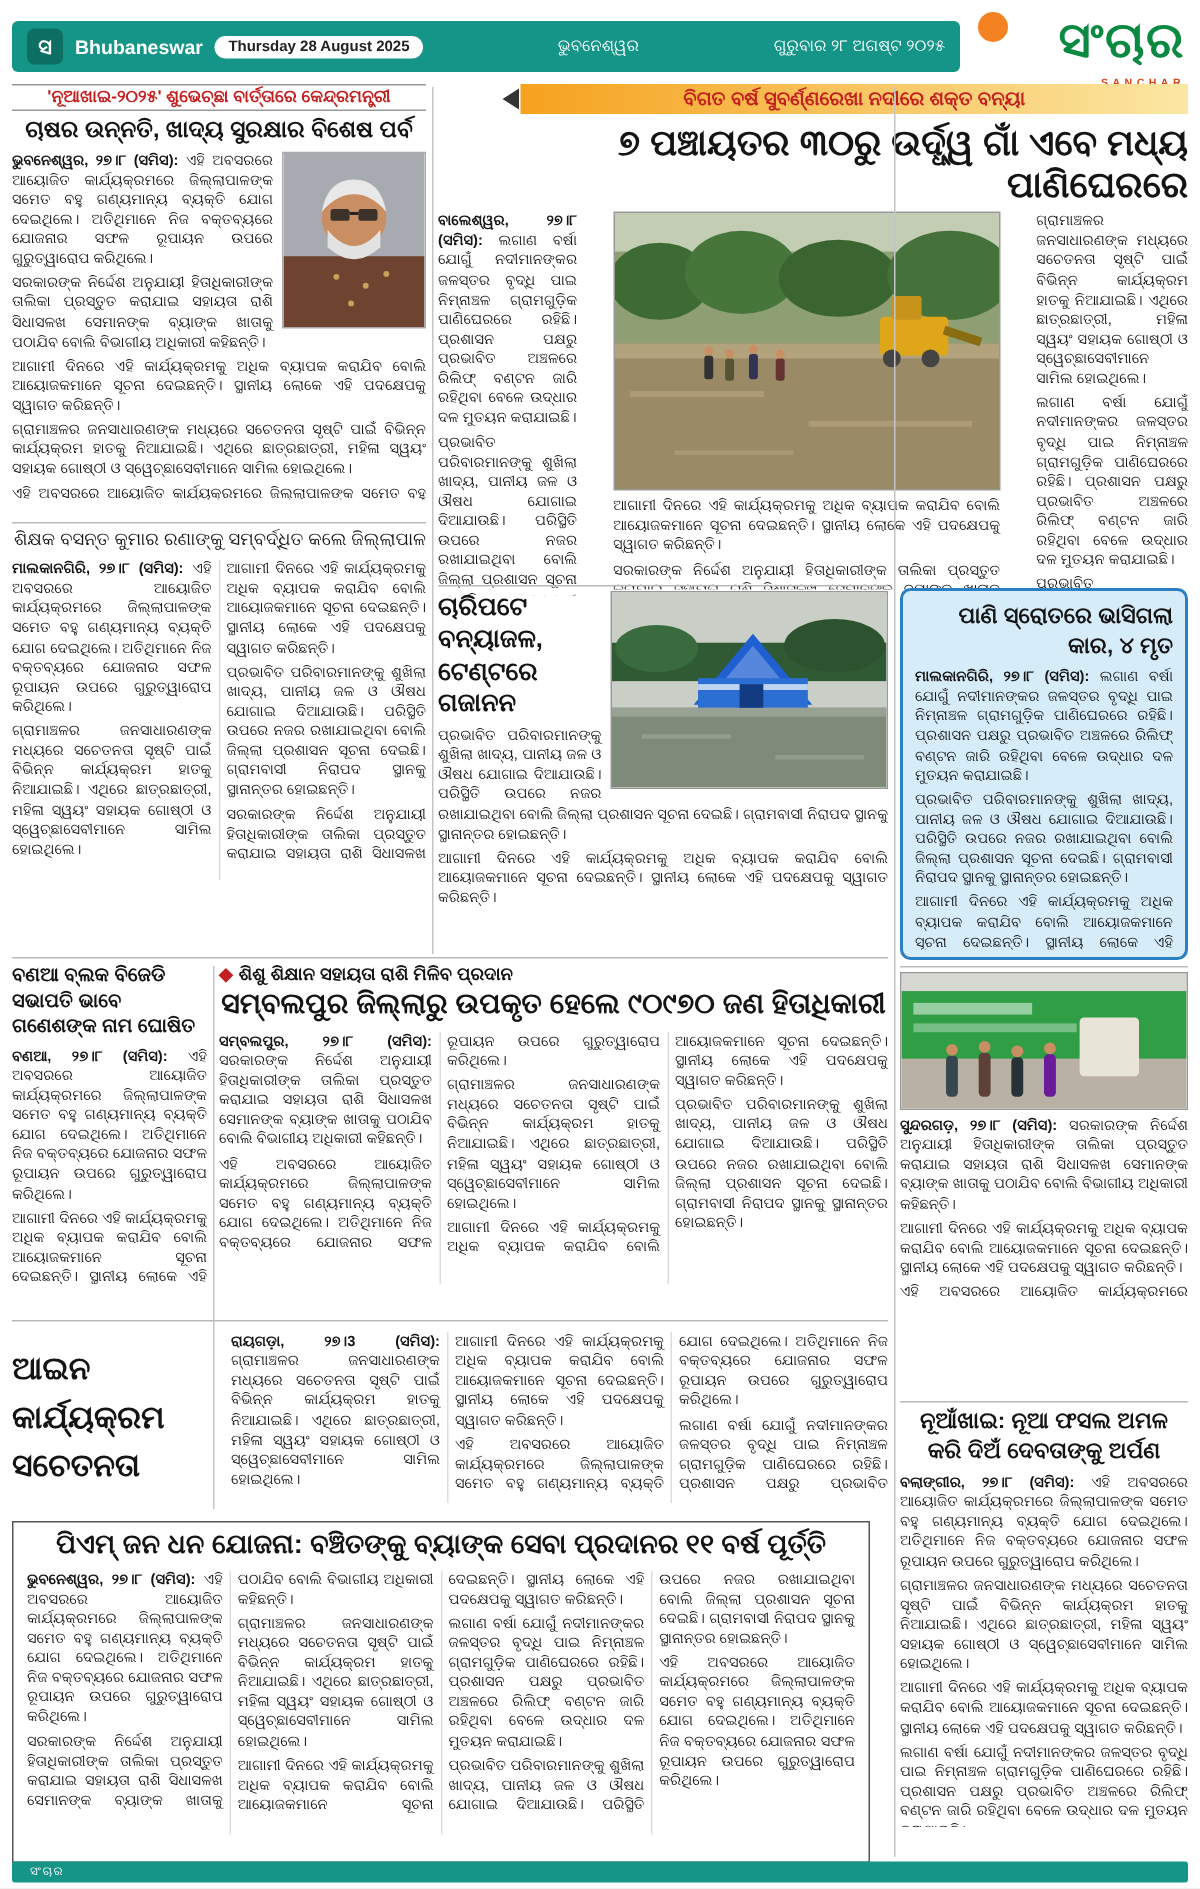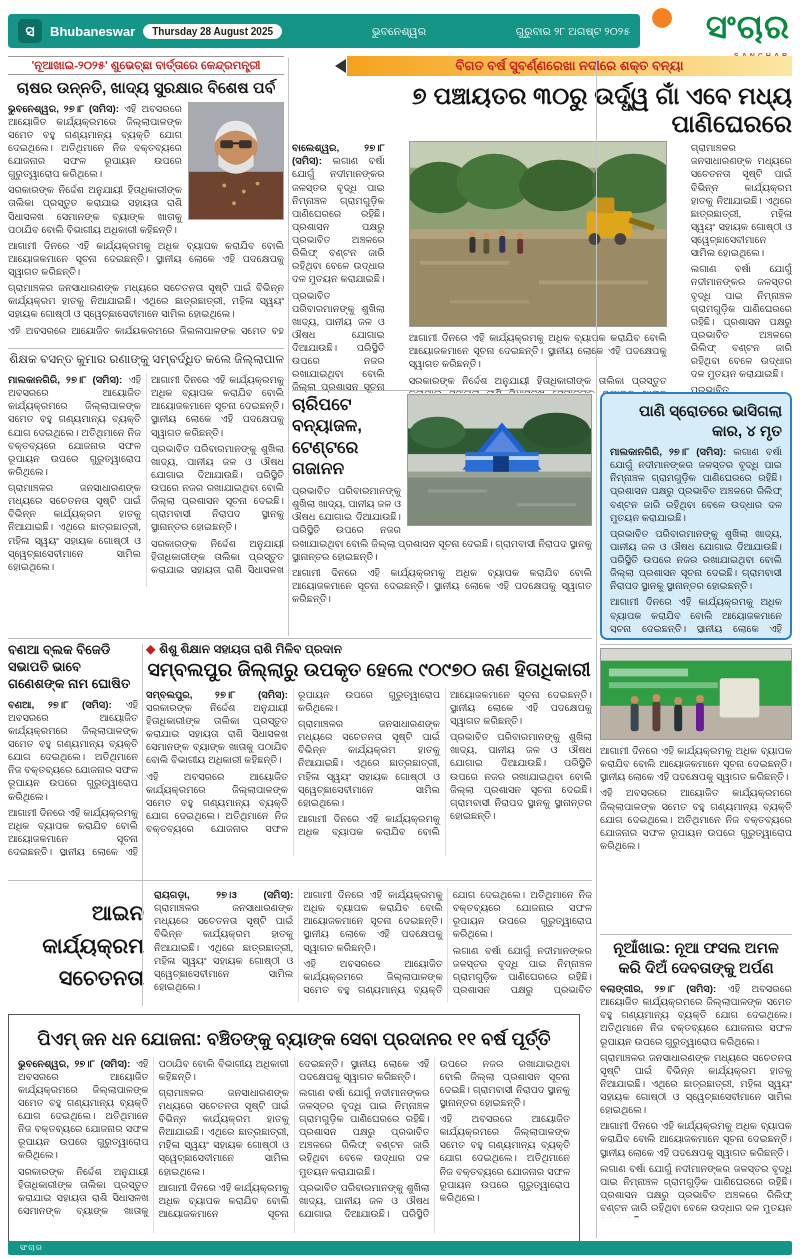--- a/index.html
+++ b/index.html
@@ -88,25 +88,25 @@
   .g-body{height:168px}
 
   
   .art-h{left:8px;top:642px;width:130px;height:236px}
   .hd-h{font-size:13px;font-weight:bold;line-height:1.3;margin-bottom:5px}
   .h-body{height:158px;overflow:hidden}
 
   
   .art-i{left:8px;top:884px;width:584px;height:124px}
   .i-display{position:absolute;left:0;top:0;width:136px;height:124px;display:flex;flex-direction:column;
-             justify-content:center;text-align:right;font-weight:bold;font-size:21px;line-height:1.55}
+             justify-content:center;text-align:left;font-weight:bold;font-size:21px;line-height:1.55}
   .i-body{position:absolute;left:146px;top:4px;width:438px;height:114px}
 
   
-  .art-j{left:8px;top:1014px;width:572px;height:228px;border:1.5px solid #555;padding:14px 9px}
+  .art-j{left:8px;top:1014px;width:572px;height:228px;border:1.5px solid #555;padding:4px 9px}
   .hd-j{font-size:18px;font-weight:bold;text-align:center;margin-bottom:6px;line-height:1.2}
   .j-body{height:176px}
 
   .footer{position:absolute;left:8px;right:8px;bottom:4px;height:14px;background:#159488;border-radius:2px;
           color:#fff;font-size:8px;display:flex;align-items:center;padding-left:12px;letter-spacing:1px}
 </style>
 </head>
 <body>
 
 <div class="page">
@@ -267,20 +267,21 @@
         <rect x="52" y="54" width="8" height="30" rx="3" fill="#5d4037"></rect>
         <rect x="74" y="57" width="8" height="27" rx="3" fill="#263238"></rect>
         <rect x="96" y="55" width="8" height="29" rx="3" fill="#6a1b9a"></rect>
         <circle cx="34" cy="52" r="4" fill="#c98f62"></circle>
           <circle cx="56" cy="50" r="4" fill="#c98f62"></circle>
         <circle cx="78" cy="53" r="4" fill="#c98f62"></circle>
           <circle cx="100" cy="51" r="4" fill="#c98f62"></circle>
       </svg>
     </div>
     <div class="f-body">
+      <p class="bp"><span class="dl">ସୁନ୍ଦରଗଡ଼, ୨୭।୮ (ସମିସ):</span> <span>ସରକାରଙ୍କ ନିର୍ଦ୍ଦେଶ ଅନୁଯାୟୀ ହିତାଧିକାରୀଙ୍କ ତାଲିକା ପ୍ରସ୍ତୁତ କରାଯାଇ ସହାୟତା ରାଶି ସିଧାସଳଖ ସେମାନଙ୍କ ବ୍ୟାଙ୍କ ଖାତାକୁ ପଠାଯିବ ବୋଲି ବିଭାଗୀୟ ଅଧିକାରୀ କହିଛନ୍ତି।</span></p>
       <p class="bp">ଆଗାମୀ ଦିନରେ ଏହି କାର୍ଯ୍ୟକ୍ରମକୁ ଅଧିକ ବ୍ୟାପକ କରାଯିବ ବୋଲି ଆୟୋଜକମାନେ ସୂଚନା ଦେଇଛନ୍ତି। ସ୍ଥାନୀୟ ଲୋକେ ଏହି ପଦକ୍ଷେପକୁ ସ୍ୱାଗତ କରିଛନ୍ତି।</p>
       <p class="bp">ଏହି ଅବସରରେ ଆୟୋଜିତ କାର୍ଯ୍ୟକ୍ରମରେ ଜିଲ୍ଲାପାଳଙ୍କ ସମେତ ବହୁ ଗଣ୍ୟମାନ୍ୟ ବ୍ୟକ୍ତି ଯୋଗ ଦେଇଥିଲେ। ଅତିଥିମାନେ ନିଜ ବକ୍ତବ୍ୟରେ ଯୋଜନାର ସଫଳ ରୂପାୟନ ଉପରେ ଗୁରୁତ୍ୱାରୋପ କରିଥିଲେ।</p>
     </div>
   </div>
 
   <div class="abs art-k">
     <div class="hd-k">ନୂଆଁଖାଇ: ନୂଆ ଫସଲ ଅମଳ କରି ଦିଅଁ ଦେବତାଙ୍କୁ ଅର୍ପଣ</div>
     <div class="k-body">
       <p class="bp"><span class="dl">ବଲାଙ୍ଗୀର, ୨୭।୮ (ସମିସ):</span> <span>ଏହି ଅବସରରେ ଆୟୋଜିତ କାର୍ଯ୍ୟକ୍ରମରେ ଜିଲ୍ଲାପାଳଙ୍କ ସମେତ ବହୁ ଗଣ୍ୟମାନ୍ୟ ବ୍ୟକ୍ତି ଯୋଗ ଦେଇଥିଲେ। ଅତିଥିମାନେ ନିଜ ବକ୍ତବ୍ୟରେ ଯୋଜନାର ସଫଳ ରୂପାୟନ ଉପରେ ଗୁରୁତ୍ୱାରୋପ କରିଥିଲେ।</span></p>
       <p class="bp">ଗ୍ରାମାଞ୍ଚଳର ଜନସାଧାରଣଙ୍କ ମଧ୍ୟରେ ସଚେତନତା ସୃଷ୍ଟି ପାଇଁ ବିଭିନ୍ନ କାର୍ଯ୍ୟକ୍ରମ ହାତକୁ ନିଆଯାଇଛି। ଏଥିରେ ଛାତ୍ରଛାତ୍ରୀ, ମହିଳା ସ୍ୱୟଂ ସହାୟକ ଗୋଷ୍ଠୀ ଓ ସ୍ୱେଚ୍ଛାସେବୀମାନେ ସାମିଲ ହୋଇଥିଲେ।</p>

